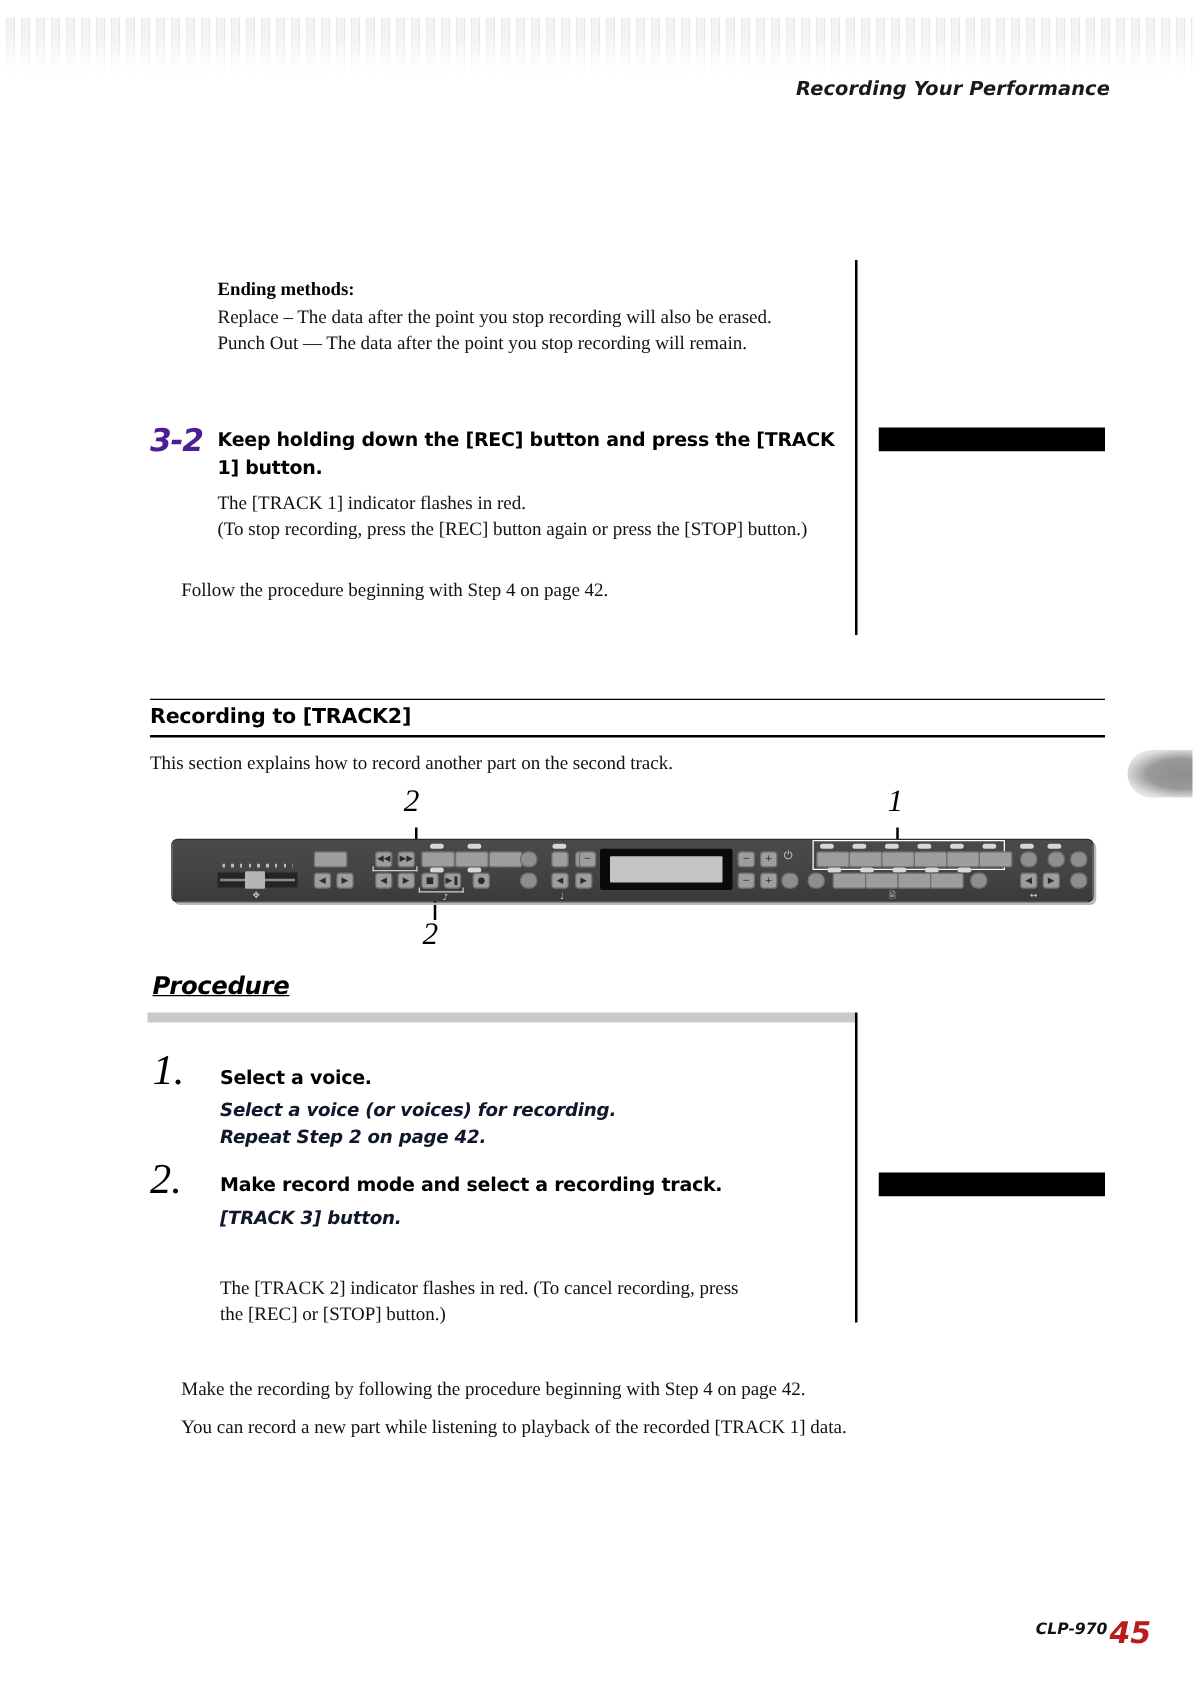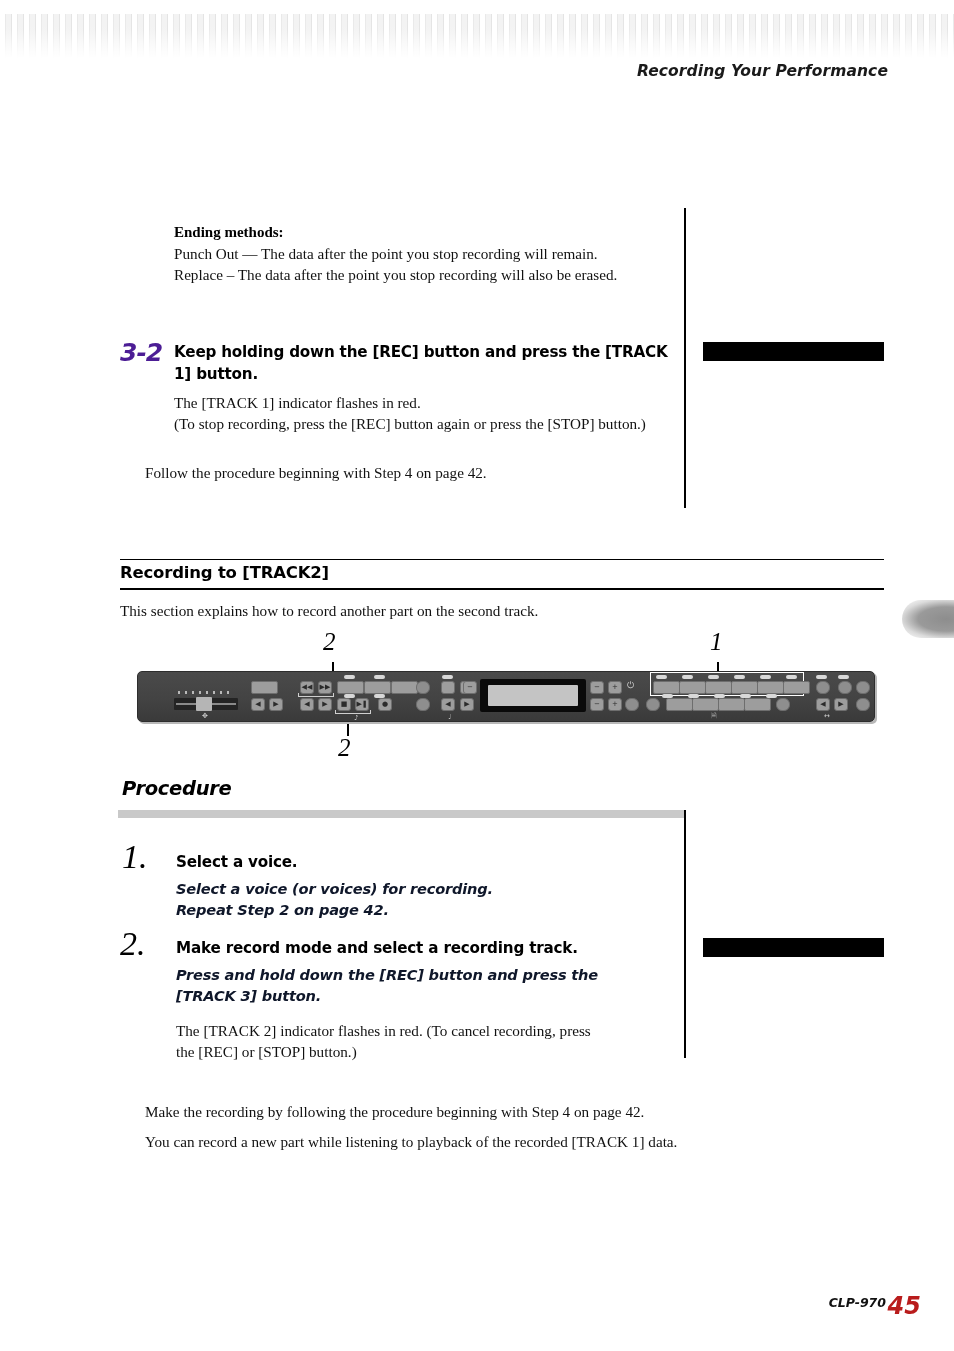--- a/index.html
+++ b/index.html
@@ -283,20 +283,21 @@
   
   .proc-title {
     position: absolute;
     left: 122px; top: 777px;
     font-family: "DejaVu Sans", sans-serif;
     font-weight: bold;
     font-style: italic;
     font-size: 19.5px;
     color: #000;
     letter-spacing: -0.3px;
+    text-decoration: underline;
   }
   .proc-graybar {
     position: absolute;
     left: 118px; top: 810px;
     width: 566px; height: 8px;
     background: #c9c9c9;
   }
   .vrule-b {
     position: absolute;
     left: 684px; top: 810px;
@@ -361,22 +362,22 @@
 
 <div class="page-header">
   <div class="key-stripes"></div>
   <div class="header-title">Recording Your Performance</div>
 </div>
 
 <div class="vrule-a"></div>
 
 <div class="ending-methods-title">Ending methods:</div>
 <div class="ending-lines">
+  <p class="body-text">Replace – The data after the point you stop recording will also be erased.</p>
   <p class="body-text">Punch Out — The data after the point you stop recording will remain.</p>
-  <p class="body-text">Replace – The data after the point you stop recording will also be erased.</p>
 </div>
 
 <div class="step32-num">3-2</div>
 <div class="step32-head bold-head">Keep holding down the [REC] button and press the [TRACK 1] button.</div>
 <div class="step32-sub">
   <p class="body-text">The [TRACK 1] indicator flashes in red.</p>
   <p class="body-text">(To stop recording, press the [REC] button again or press the [STOP] button.)</p>
 </div>
 <div class="follow-line body-text">Follow the procedure beginning with Step 4 on page 42.</div>
 <div class="blackbox-a"></div>
@@ -538,21 +539,20 @@
 <div class="stepnum s1num">1.</div>
 <div class="s1head bold-head">Select a voice.</div>
 <div class="s1sub">
   <p class="bold-italic">Select a voice (or voices) for recording.</p>
   <p class="bold-italic">Repeat Step 2 on page 42.</p>
 </div>
 
 <div class="stepnum s2num">2.</div>
 <div class="s2head bold-head">Make record mode and select a recording track.</div>
 <div class="s2sub">
-  <p class="bold-italic">Press and hold down the [REC] button and press the</p>
   <p class="bold-italic">[TRACK 3] button.</p>
 </div>
 <div class="s2note">
   <p class="body-text">The [TRACK 2] indicator flashes in red. (To cancel recording, press</p>
   <p class="body-text">the [REC] or [STOP] button.)</p>
 </div>
 <div class="blackbox-b"></div>
 
 <div class="close1 body-text">Make the recording by following the procedure beginning with Step 4 on page 42.</div>
 <div class="close2 body-text">You can record a new part while listening to playback of the recorded [TRACK 1] data.</div>

